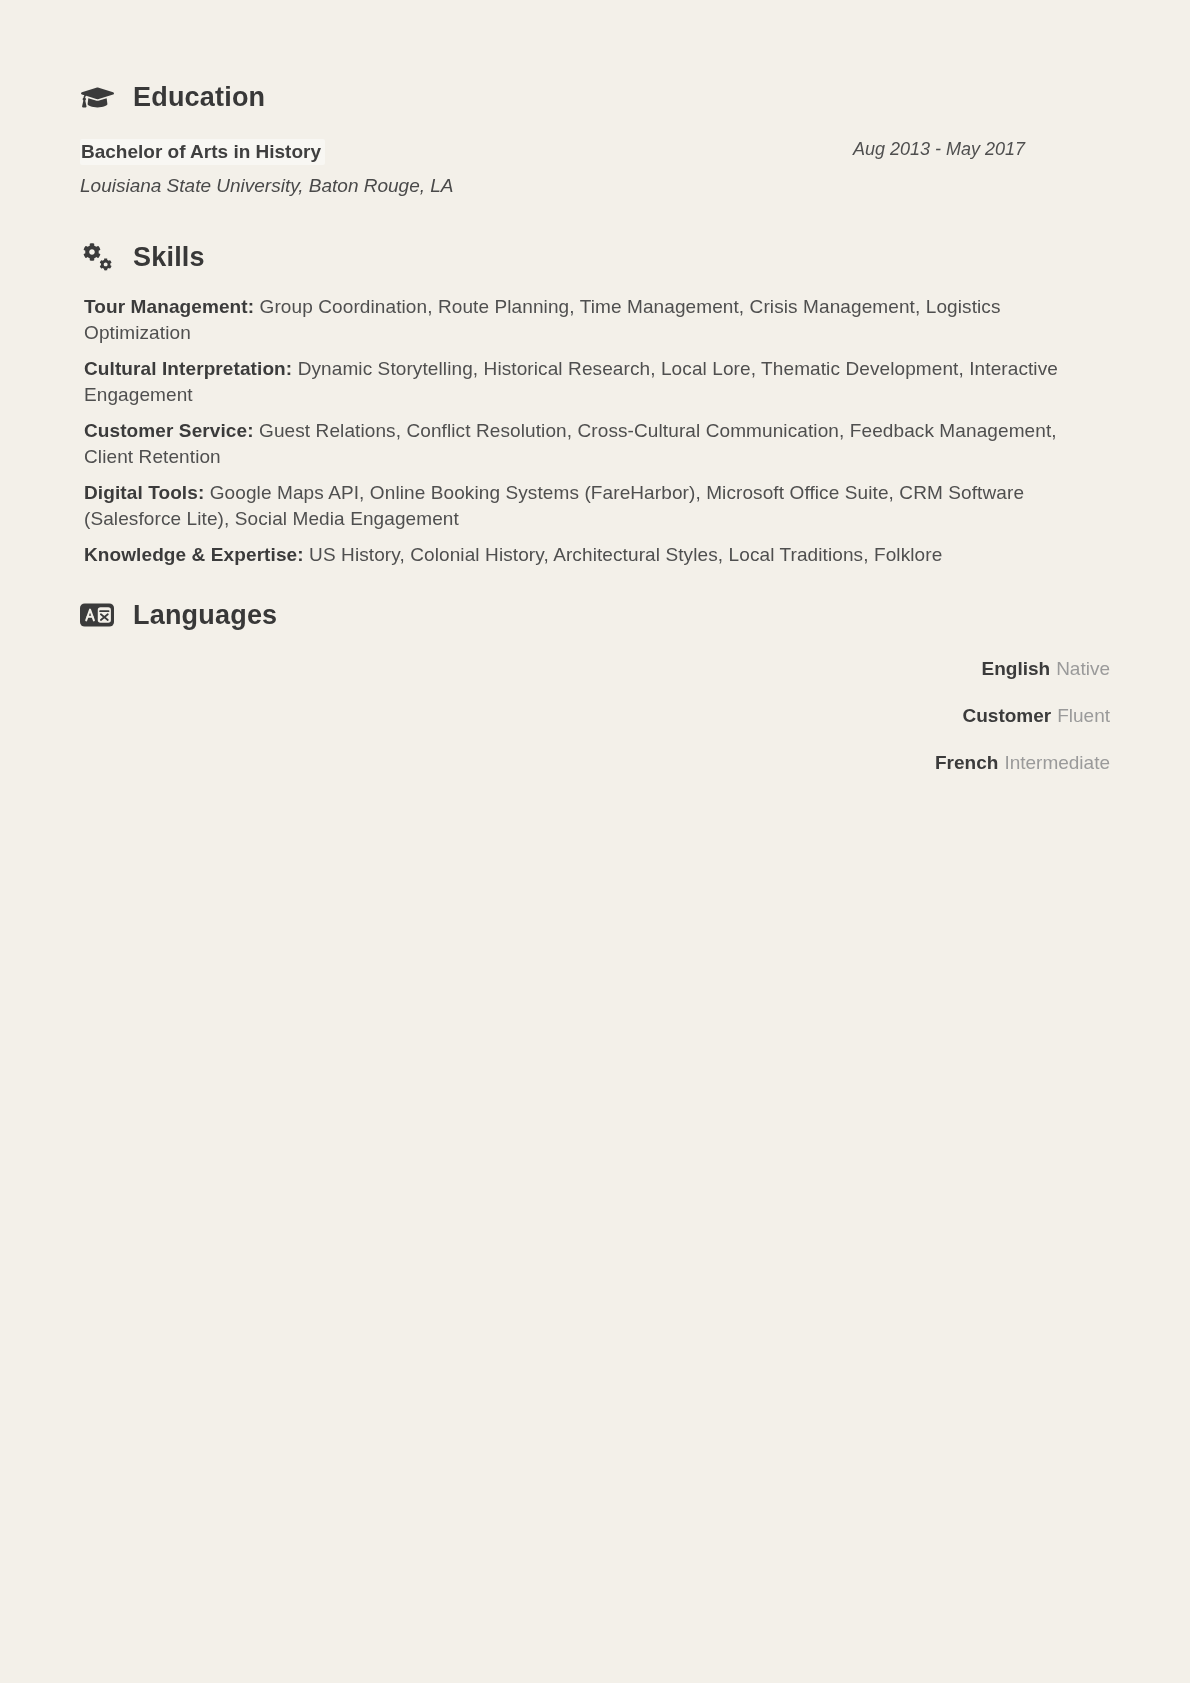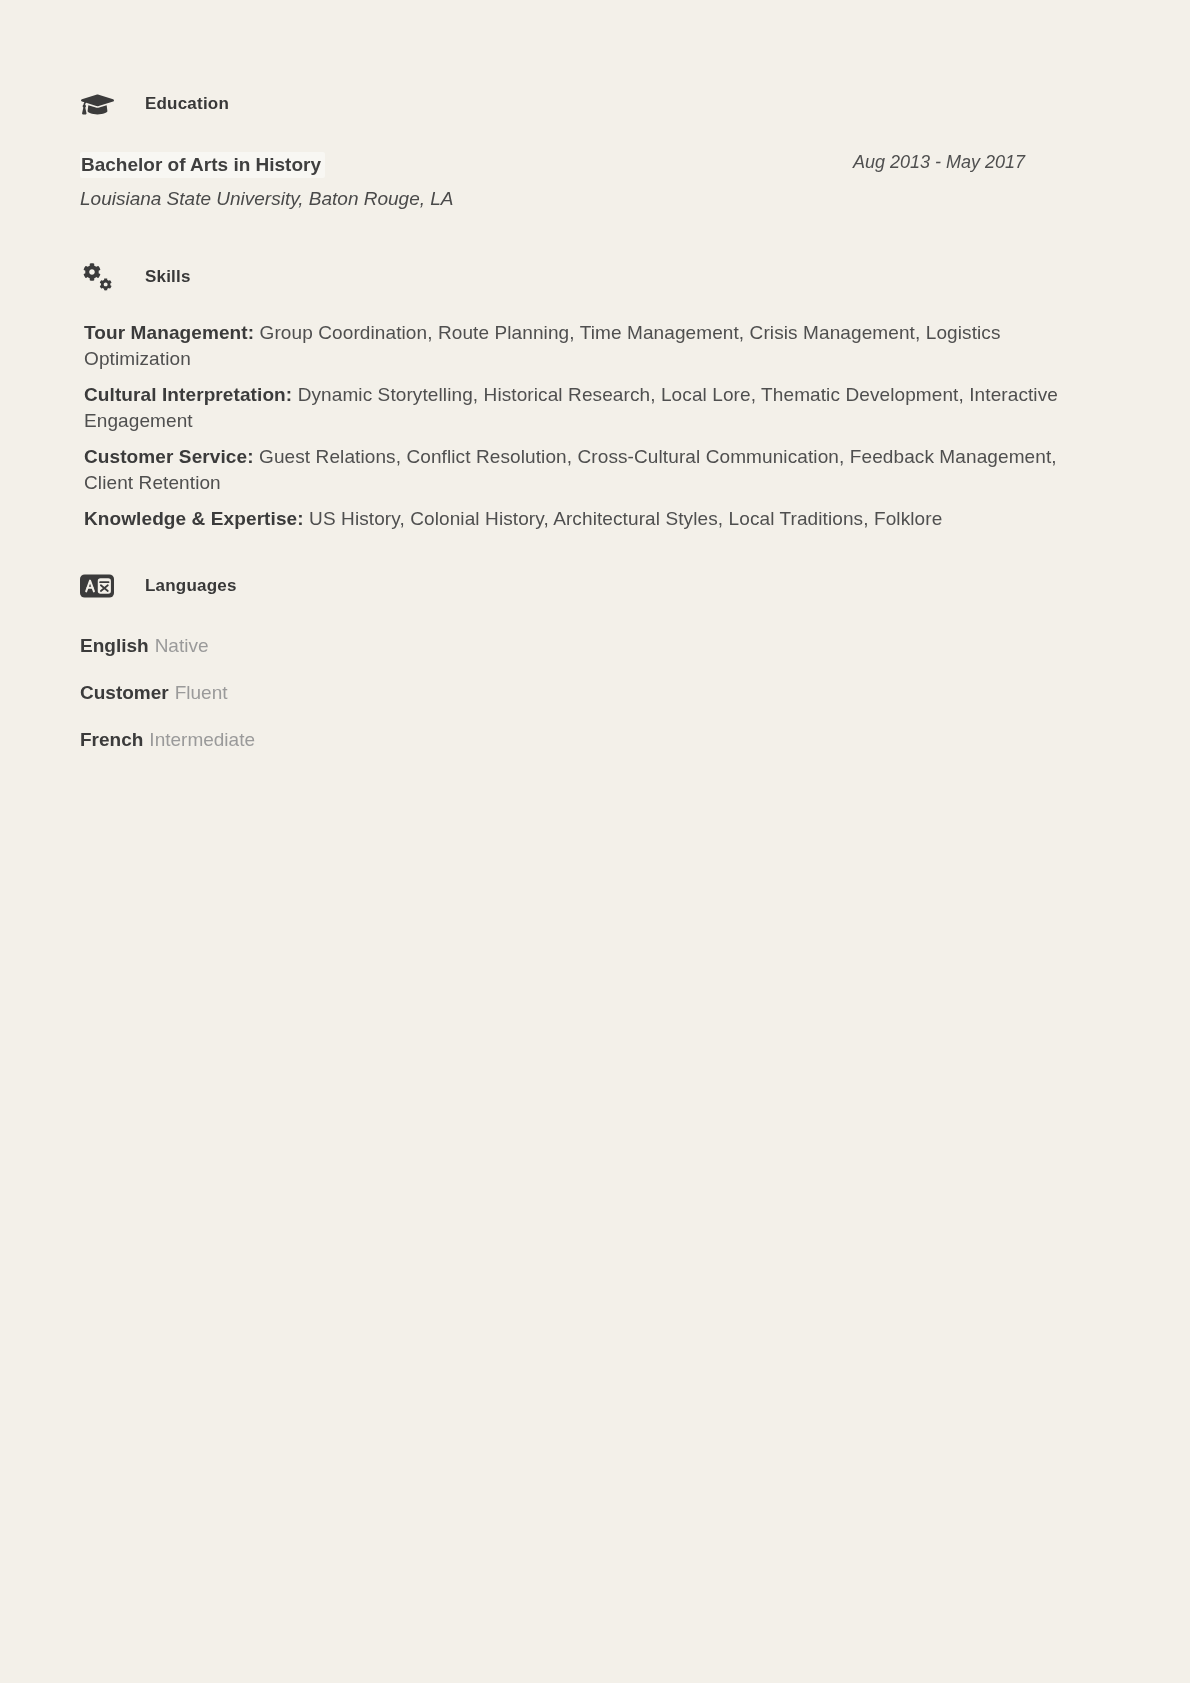--- a/index.html
+++ b/index.html
@@ -29,22 +29,22 @@
   }
   .sec-head .icon {
     display: inline-flex;
     align-items: center;
     justify-content: center;
     width: 34px;
     flex: 0 0 34px;
   }
   .sec-head .icon svg { display: block; }
   .sec-head h2 {
-    margin: 16px;
-    font-size: 17px;
+    margin: 4px;
+    font-size: 27px;
     font-weight: 700;
     color: #383838;
     letter-spacing: 0.2px;
   }
   
   .edu-entry { margin-top: 22px; }
   .edu-row {
     display: flex;
     justify-content: space-between;
     align-items: flex-start;
@@ -107,21 +107,21 @@
     color: #4f4f4f;
     letter-spacing: 0.1px;
     max-width: 1032px;
   }
   .skill-item strong {
     font-weight: 700;
     color: #3b3b3b;
   }
   
   .languages-section { margin-top: 28px; }
-  .lang-body { margin-top: 22px; }
+  .lang-body { margin-top: 22px; text-align: right; }
   .lang-item {
     margin-bottom: 23px;
     font-size: 19px;
     line-height: 24px;
   }
   .lang-item strong {
     font-weight: 700;
     color: #3b3b3b;
   }
   .lang-item .level {
@@ -165,20 +165,21 @@
           </g>
         </svg>
       </span>
       <h2>Skills</h2>
     </header>
 
     <div class="skills-body">
       <p class="skill-item"><strong>Tour Management:</strong> <span>Group Coordination, Route Planning, Time Management, Crisis Management, Logistics Optimization</span></p>
       <p class="skill-item"><strong>Cultural Interpretation:</strong> <span>Dynamic Storytelling, Historical Research, Local Lore, Thematic Development, Interactive Engagement</span></p>
       <p class="skill-item"><strong>Customer Service:</strong> <span>Guest Relations, Conflict Resolution, Cross-Cultural Communication, Feedback Management, Client Retention</span></p>
+      <p class="skill-item"><strong>Digital Tools:</strong> <span>Google Maps API, Online Booking Systems (FareHarbor), Microsoft Office Suite, CRM Software (Salesforce Lite), Social Media Engagement</span></p>
       <p class="skill-item"><strong>Knowledge &amp; Expertise:</strong> <span>US History, Colonial History, Architectural Styles, Local Traditions, Folklore</span></p>
     </div>
   </section>
 
   <section class="languages-section">
     <header class="sec-head">
       <span class="icon">
         <svg width="34" height="26" viewBox="0 0 44 32" aria-hidden="true">
           <rect x="0" y="1" width="44" height="30" rx="6" fill="#3b3b3b"></rect>
           <path d="M8 23 L13 9 L18 23" fill="none" stroke="#f3f0e9" stroke-width="2.6" stroke-linecap="round" stroke-linejoin="round"></path>

